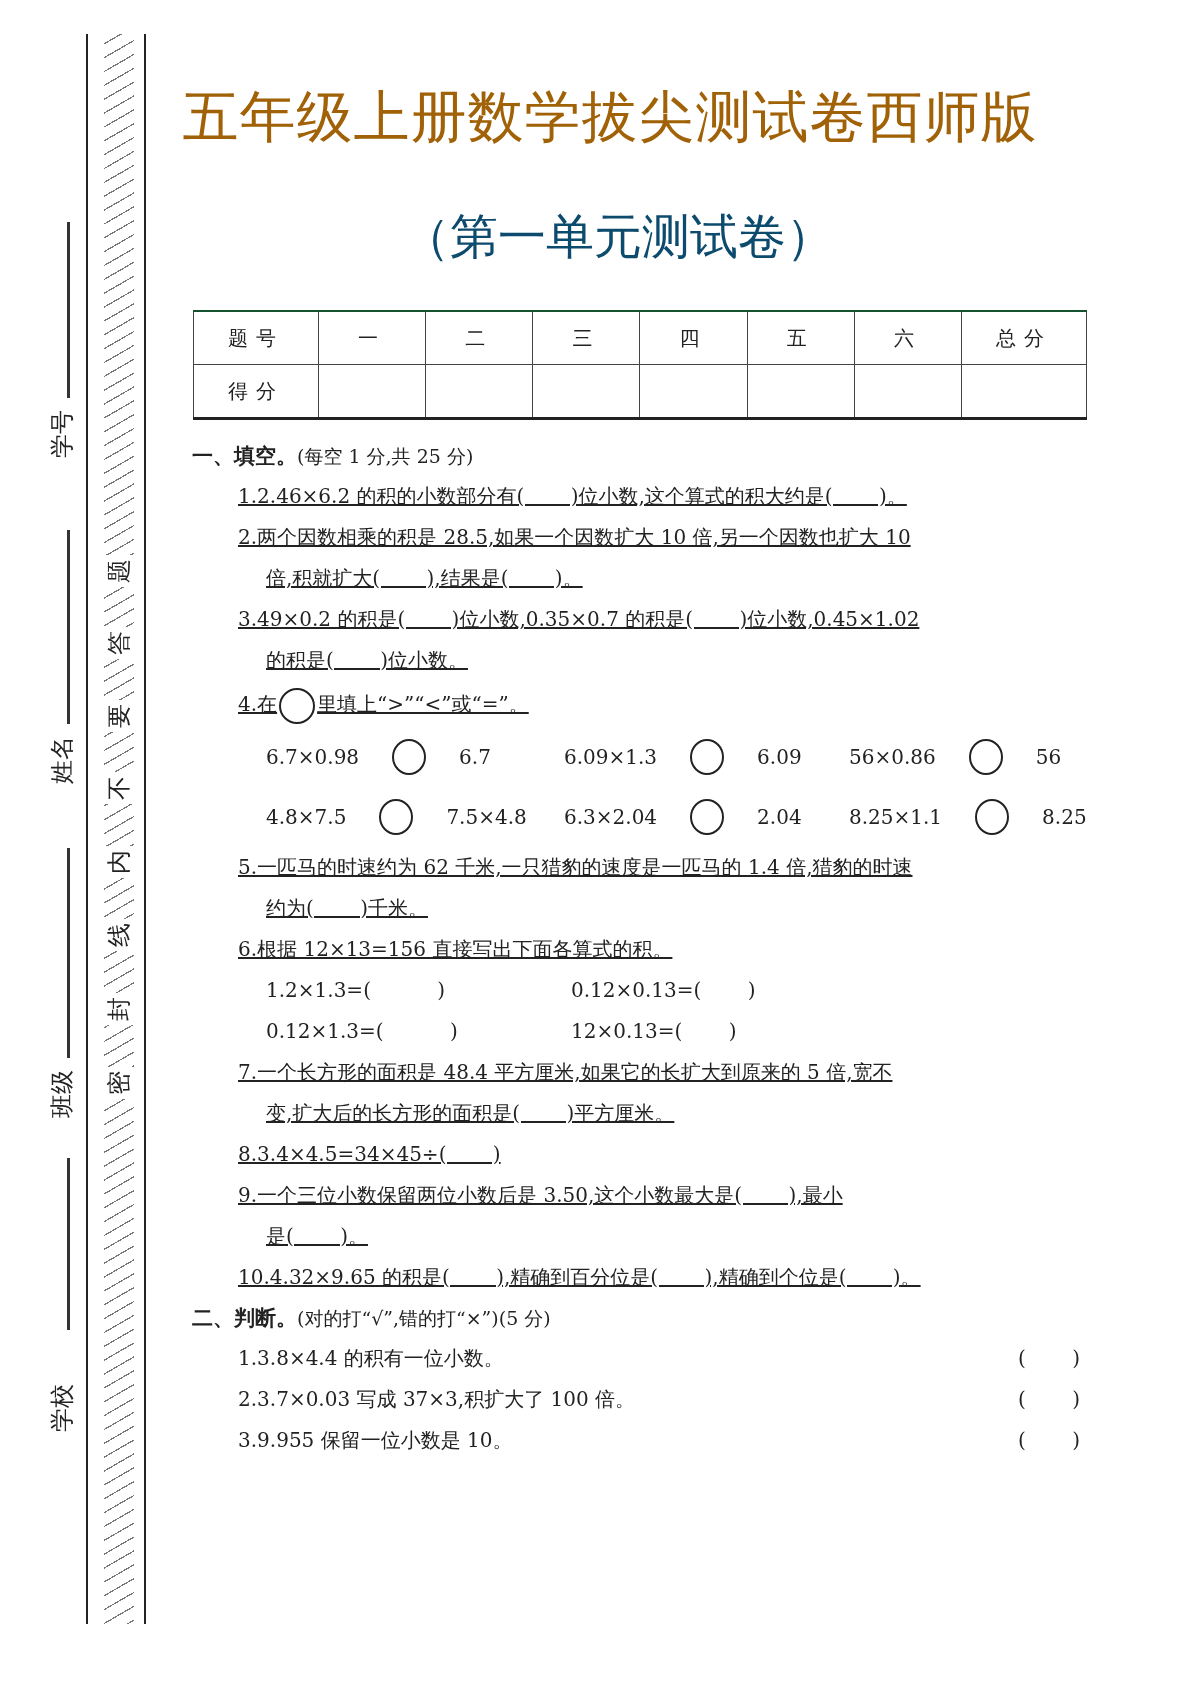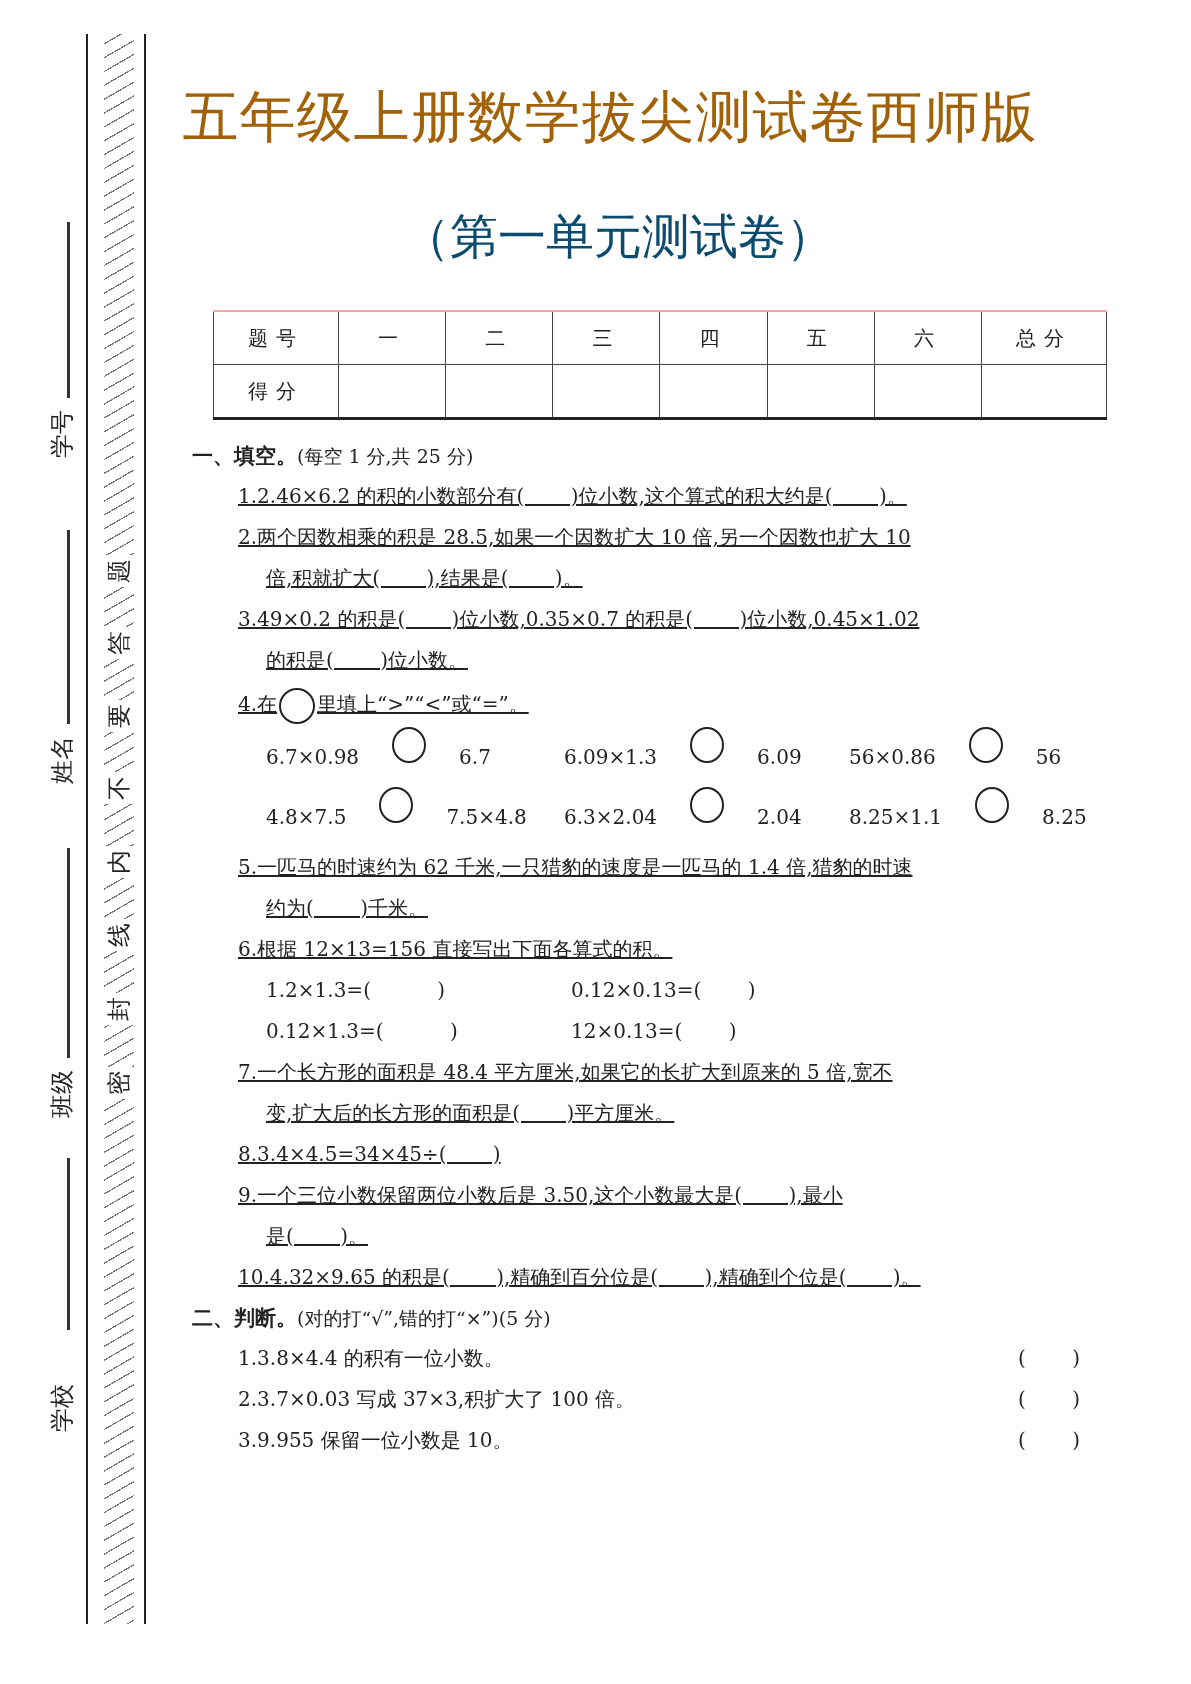--- a/index.html
+++ b/index.html
@@ -30,28 +30,28 @@
   }
   .subtitle {
     position: absolute; left: 188px; width: 860px; top: 205px; text-align: center;
     font-family: "DejaVu Sans", sans-serif; font-size: 48px; color: #0c4a6e;
   }
   table.score {
     position: absolute; left: 193px; top: 310px; width: 894px; border-collapse: collapse;
     font-family: "DejaVu Sans", sans-serif; font-size: 20px;
   }
   table.score td { border: 1.5px solid #444; height: 50px; text-align: center; letter-spacing: 8px; }
-  table.score { border-top: 2px solid #fca5a5; border-bottom: 3px solid #222; margin-left: 20px; }
+  table.score { border-top: 2px solid #14532d; border-bottom: 3px solid #222; }
   .content { position: absolute; left: 200px; top: 436px; width: 890px; font-size: 20px; }
   .sec { font-weight: bold; font-family: "DejaVu Sans", sans-serif; font-size: 21px; line-height: 40px; height: 40px; }
   .sec .note { font-weight: normal; font-family: "DejaVu Serif", serif; font-size: 19px; }
   .q { line-height: 41px; padding-left: 38px; white-space: nowrap; text-decoration: underline; }
   .q.cont { padding-left: 66px; }
   .cmp-row { display: flex; padding-left: 66px; line-height: 60px; height: 60px; }
-  .cmp { display: flex; align-items: flex-start; white-space: nowrap; gap: 25px; }
+  .cmp { display: flex; align-items: center; white-space: nowrap; gap: 25px; }
   .circle { display: inline-block; width: 30px; height: 32px; border: 2px solid #222; border-radius: 50%; margin: 0 8px; }
   .circle.sm { width: 32px; height: 32px; margin: 0 2px; vertical-align: middle; }
   .calc-row { display: flex; padding-left: 66px; line-height: 41px; }
   .calc { white-space: nowrap; }
   .judge { display: flex; justify-content: space-between; padding-left: 38px; line-height: 41px; }
   .judge .bracket { padding-right: 10px; white-space: pre; }
 </style>
 </head>
 <body>
 

